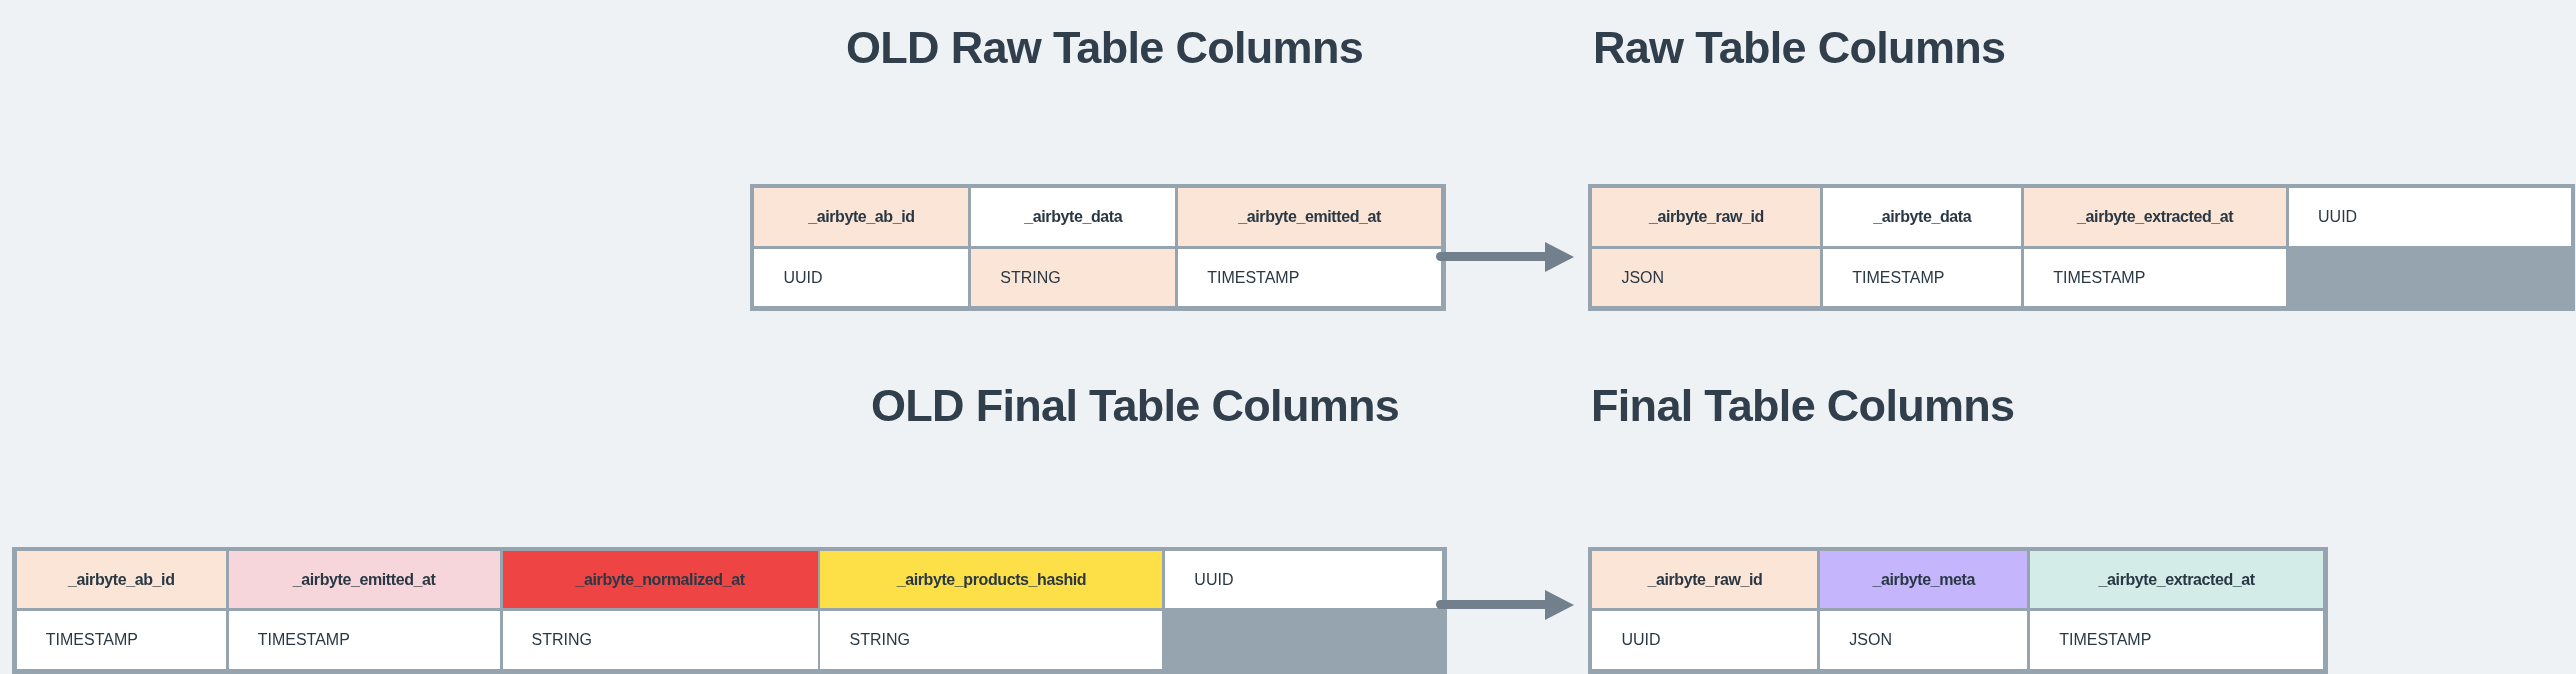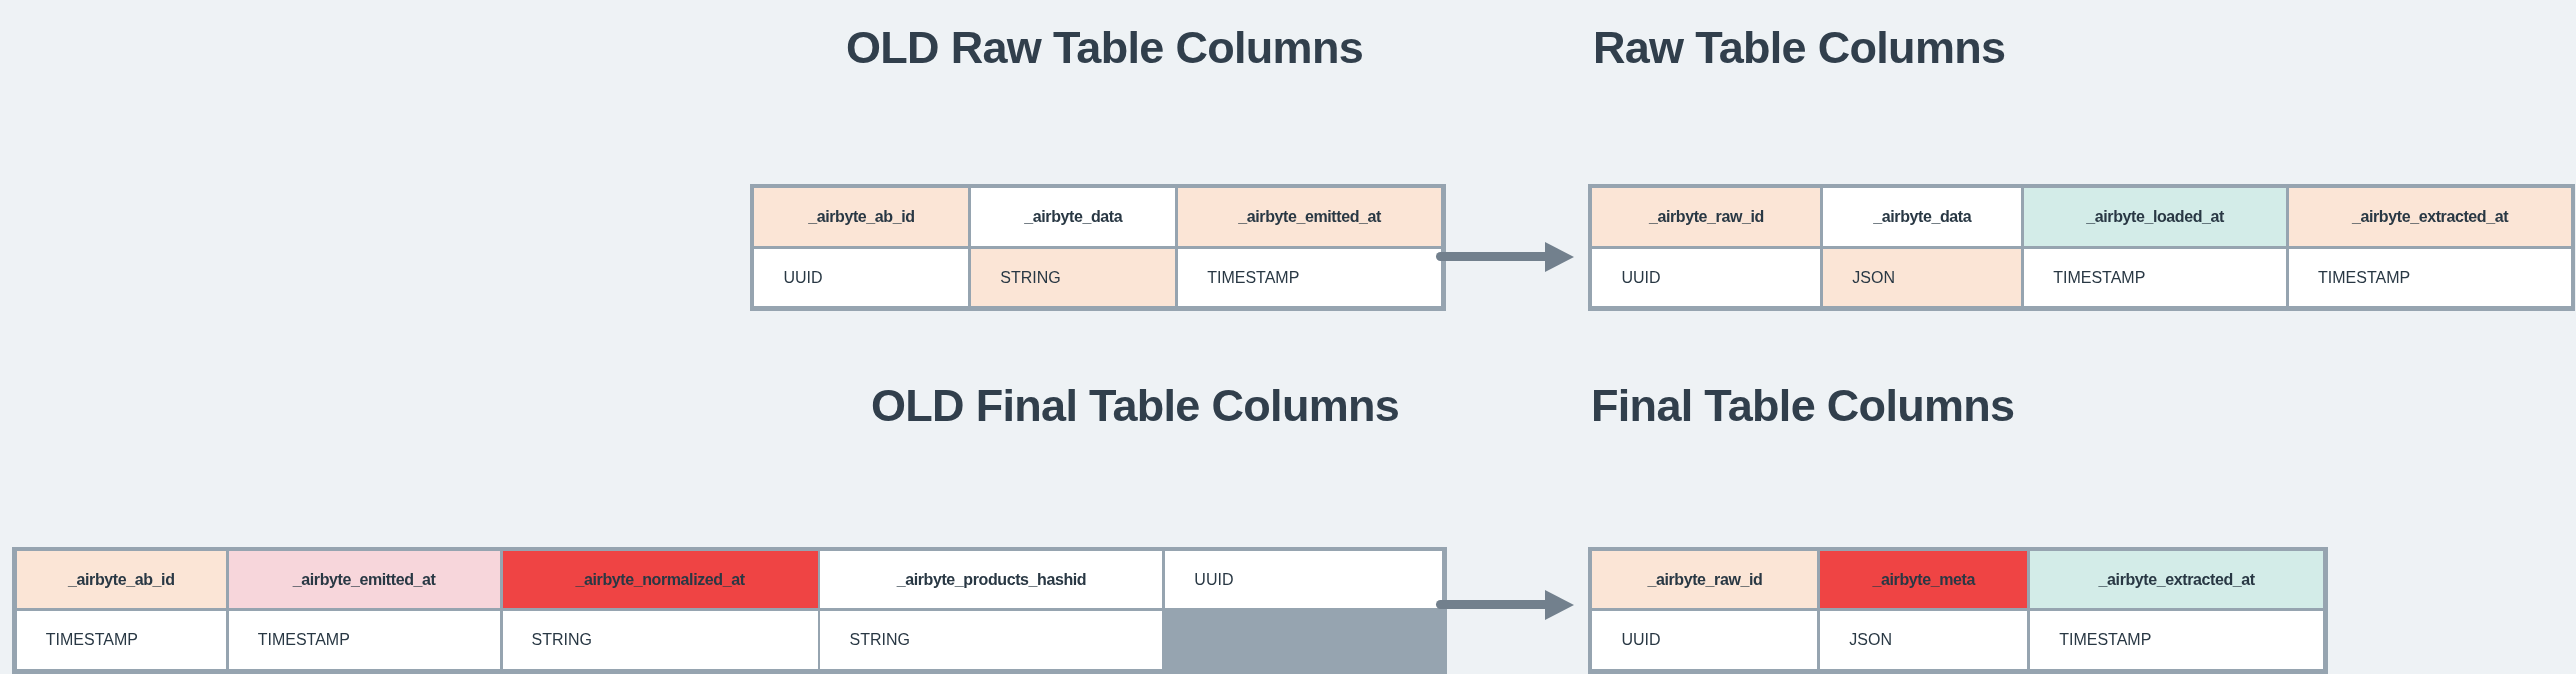--- a/index.html
+++ b/index.html
@@ -58,43 +58,42 @@
       <div class="cell hdr" style="background: rgb(255, 255, 255);">_airbyte_data</div>
       <div class="cell hdr" style="background: rgb(251, 229, 214);">_airbyte_emitted_at</div>
       <div class="cell val" style="background: rgb(255, 255, 255);">UUID</div>
       <div class="cell val" style="background: rgb(251, 229, 214);">STRING</div>
       <div class="cell val" style="background: rgb(255, 255, 255);">TIMESTAMP</div>
     </div>
 
   <div class="dtable" style="left: 1588px; top: 184px; grid-template-columns: 228px 198px 262px 282px; grid-template-rows: 58px 57px;">
       <div class="cell hdr" style="background: rgb(251, 229, 214);">_airbyte_raw_id</div>
       <div class="cell hdr" style="background: rgb(255, 255, 255);">_airbyte_data</div>
-      <div class="cell hdr" style="background: rgb(211, 236, 232);">_airbyte_loaded_at</div>
       <div class="cell hdr" style="background: rgb(251, 229, 214);">_airbyte_extracted_at</div>
       <div class="cell val" style="background: rgb(255, 255, 255);">UUID</div>
       <div class="cell val" style="background: rgb(251, 229, 214);">JSON</div>
       <div class="cell val" style="background: rgb(255, 255, 255);">TIMESTAMP</div>
       <div class="cell val" style="background: rgb(255, 255, 255);">TIMESTAMP</div>
     </div>
 
   <div class="dtable" style="left: 12.4px; top: 547px; grid-template-columns: 209px 271px 315px 342px 277px; grid-template-rows: 57px 58px;">
       <div class="cell hdr" style="background: rgb(251, 229, 214);">_airbyte_ab_id</div>
       <div class="cell hdr" style="background: rgb(247, 214, 219);">_airbyte_emitted_at</div>
       <div class="cell hdr" style="background: #ef4444;">_airbyte_normalized_at</div>
-      <div class="cell hdr" style="background: #ffffff;">_airbyte_products_hashid</div>
+      <div class="cell hdr" style="background: #fde047;">_airbyte_products_hashid</div>
       <div class="cell val" style="background: rgb(255, 255, 255);">UUID</div>
       <div class="cell val" style="background: rgb(255, 255, 255);">TIMESTAMP</div>
       <div class="cell val" style="background: rgb(255, 255, 255);">TIMESTAMP</div>
       <div class="cell val" style="background: rgb(255, 255, 255);">STRING</div>
       <div class="cell val" style="background: rgb(255, 255, 255);">STRING</div>
     </div>
 
   <div class="dtable" style="left: 1588px; top: 547px; grid-template-columns: 225px 207px 293px; grid-template-rows: 57px 58px;">
       <div class="cell hdr" style="background: rgb(251, 229, 214);">_airbyte_raw_id</div>
-      <div class="cell hdr" style="background: #ef4444;">_airbyte_meta</div>
+      <div class="cell hdr" style="background: #c4b5fd;">_airbyte_meta</div>
       <div class="cell hdr" style="background: rgb(211, 236, 232);">_airbyte_extracted_at</div>
       <div class="cell val" style="background: rgb(255, 255, 255);">UUID</div>
       <div class="cell val" style="background: rgb(255, 255, 255);">JSON</div>
       <div class="cell val" style="background: rgb(255, 255, 255);">TIMESTAMP</div>
     </div>
 
   <div class="arrow" style="left:1436px;top:239px;">
     <div class="shaft"></div>
     <div class="head"></div>
   </div>

